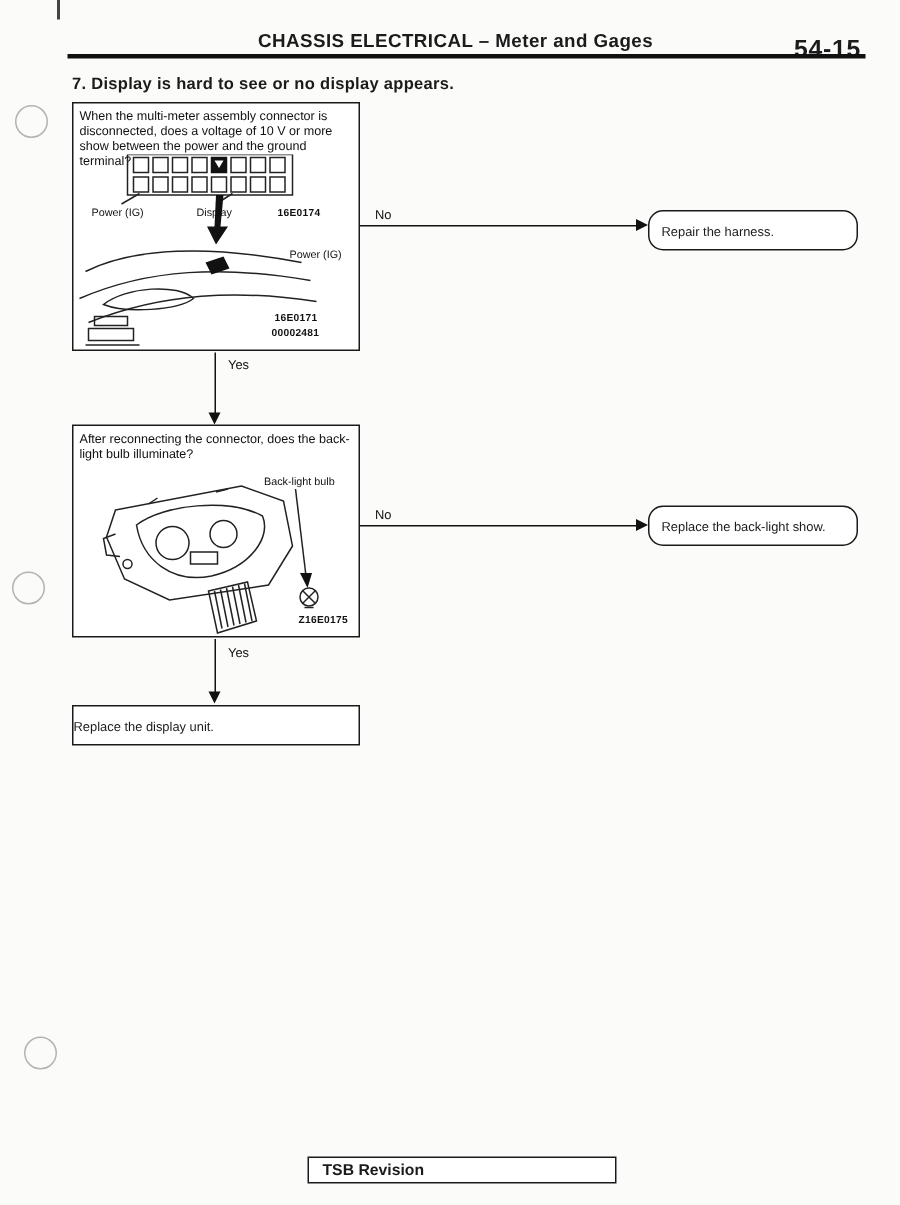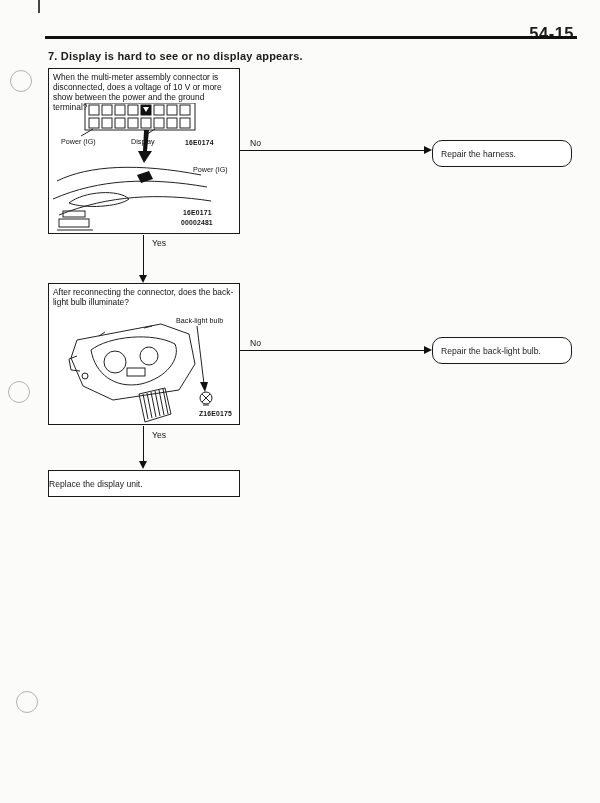--- a/index.html
+++ b/index.html
@@ -78,20 +78,21 @@
 <body>
 
 <div id="page">
 
   <div class="binder-hole" style="left:10px;top:70px;"></div>
   <div class="binder-hole" style="left:8px;top:381px;"></div>
   <div class="binder-hole" style="left:16px;top:691px;"></div>
 
   <div class="abs" style="left:38px;top:0;width:1.5px;height:13px;background:#444;"></div>
 
+  <div id="header-title">CHASSIS ELECTRICAL – Meter and Gages</div>
   <div id="page-number">54-15</div>
   <div id="header-rule"></div>
 
   <div id="section-heading">7. Display is hard to see or no display appears.</div>
 
   <div class="box" style="left:48px;top:68px;width:192px;height:166px;">
     <div class="qtext">When the multi-meter assembly connector is disconnected, does a voltage of 10 V or more show between the power and the ground terminal?</div>
 
     <svg class="abs" style="left:0;top:34px;" width="192" height="130" viewBox="0 0 192 130">
 
@@ -183,25 +184,28 @@
     </svg>
 
     <span class="ill-label" style="left:127px;top:32px;">Back-light bulb</span>
     <span class="ill-code" style="left:150px;top:126px;">Z16E0175</span>
   </div>
 
   <span class="yn-label" style="left:250px;top:338px;">No</span>
   <div class="flow-line-h" style="left:240px;top:350px;width:184px;"></div>
   <div class="arrow-right" style="left:424px;top:346px;"></div>
   <div class="box action-box" style="left:432px;top:337px;width:140px;height:27px;">
-    <span>Repair the back-light bulb.</span>
+    <span>Replace the back-light show.</span>
   </div>
 
   <span class="yn-label" style="left:152px;top:430px;">Yes</span>
   <div class="flow-line-v" style="left:143px;top:426px;height:36px;"></div>
   <div class="arrow-down" style="left:139px;top:461px;"></div>
 
   <div class="box center-box" style="left:48px;top:470px;width:192px;height:27px;">
     <span>Replace the display unit.</span>
   </div>
 
+  <div id="tsb-box">
+    <span>TSB Revision</span>
+  </div>
 
 </div>
 
 </body></html>

